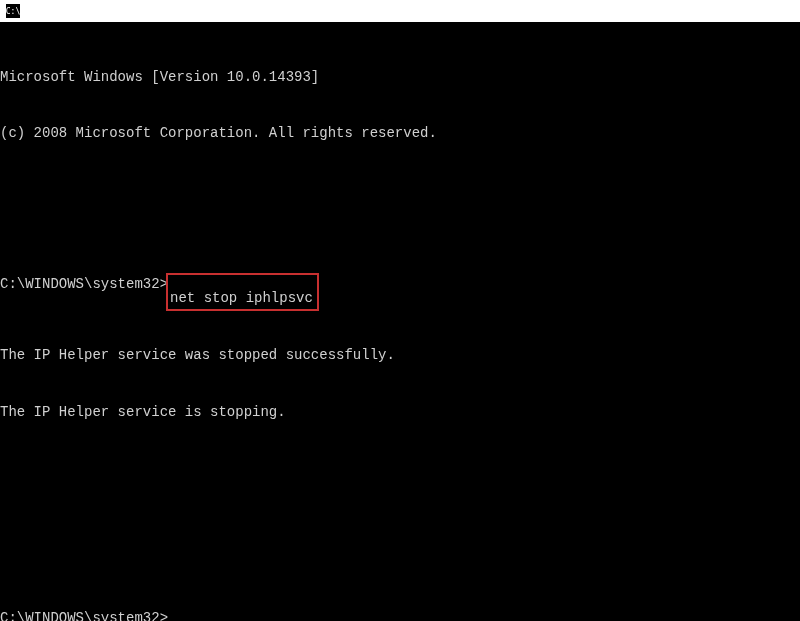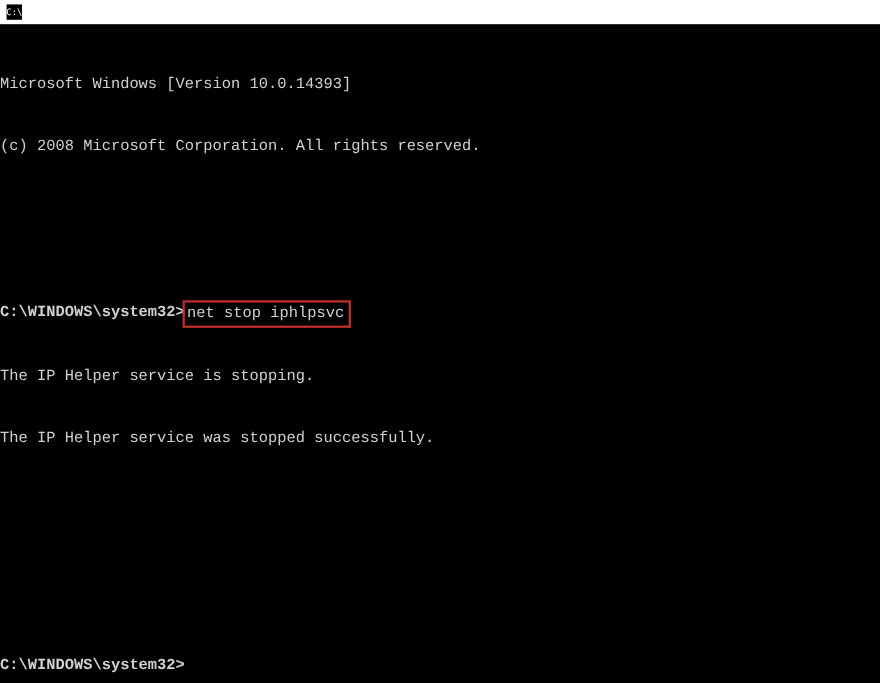--- a/index.html
+++ b/index.html
@@ -34,25 +34,25 @@
       font-size: 8px;
       font-family: Consolas, monospace;
     }
     .terminal {
       padding: 8px 0 0 0;
       line-height: 1.35;
       white-space: pre;
     }
     .line { display: block; }
     .prompt-line { display: flex; align-items: flex-start; }
-    .prompt-text { white-space: pre; font-weight: bold; }
+    .prompt-text { white-space: pre; }
     .cmd {
       position: relative;
       display: inline-block;
-      padding: 1px 4px 1px 2px;
+      padding: 14px 4px 1px 2px;
     }
     .highlight-box {
       position: absolute;
       border: 2px solid #c83030;
       top: -2px;
       left: -2px;
       right: -2px;
       bottom: -2px;
       pointer-events: none;
     }
@@ -68,22 +68,22 @@
 <div class="terminal">
   <span class="line">Microsoft Windows [Version 10.0.14393]</span>
   <span class="line">(c) 2008 Microsoft Corporation. All rights reserved.</span>
   <div class="blank"></div>
 
   
   <div class="prompt-line">
     <span class="prompt-text">C:\WINDOWS\system32&gt;</span>
     <span class="cmd"><span>net stop iphlpsvc</span><span class="highlight-box"></span></span>
   </div>
+  <span class="line">The IP Helper service was stopped successfully.</span>
   <span class="line">The IP Helper service is stopping.</span>
-  <span class="line">The IP Helper service was stopped successfully.</span>
   <div class="blank"></div>
   <div class="blank"></div>
 
   
   <div class="prompt-line">
     <span class="prompt-text">C:\WINDOWS\system32&gt;</span>
   </div>
   
   
   

